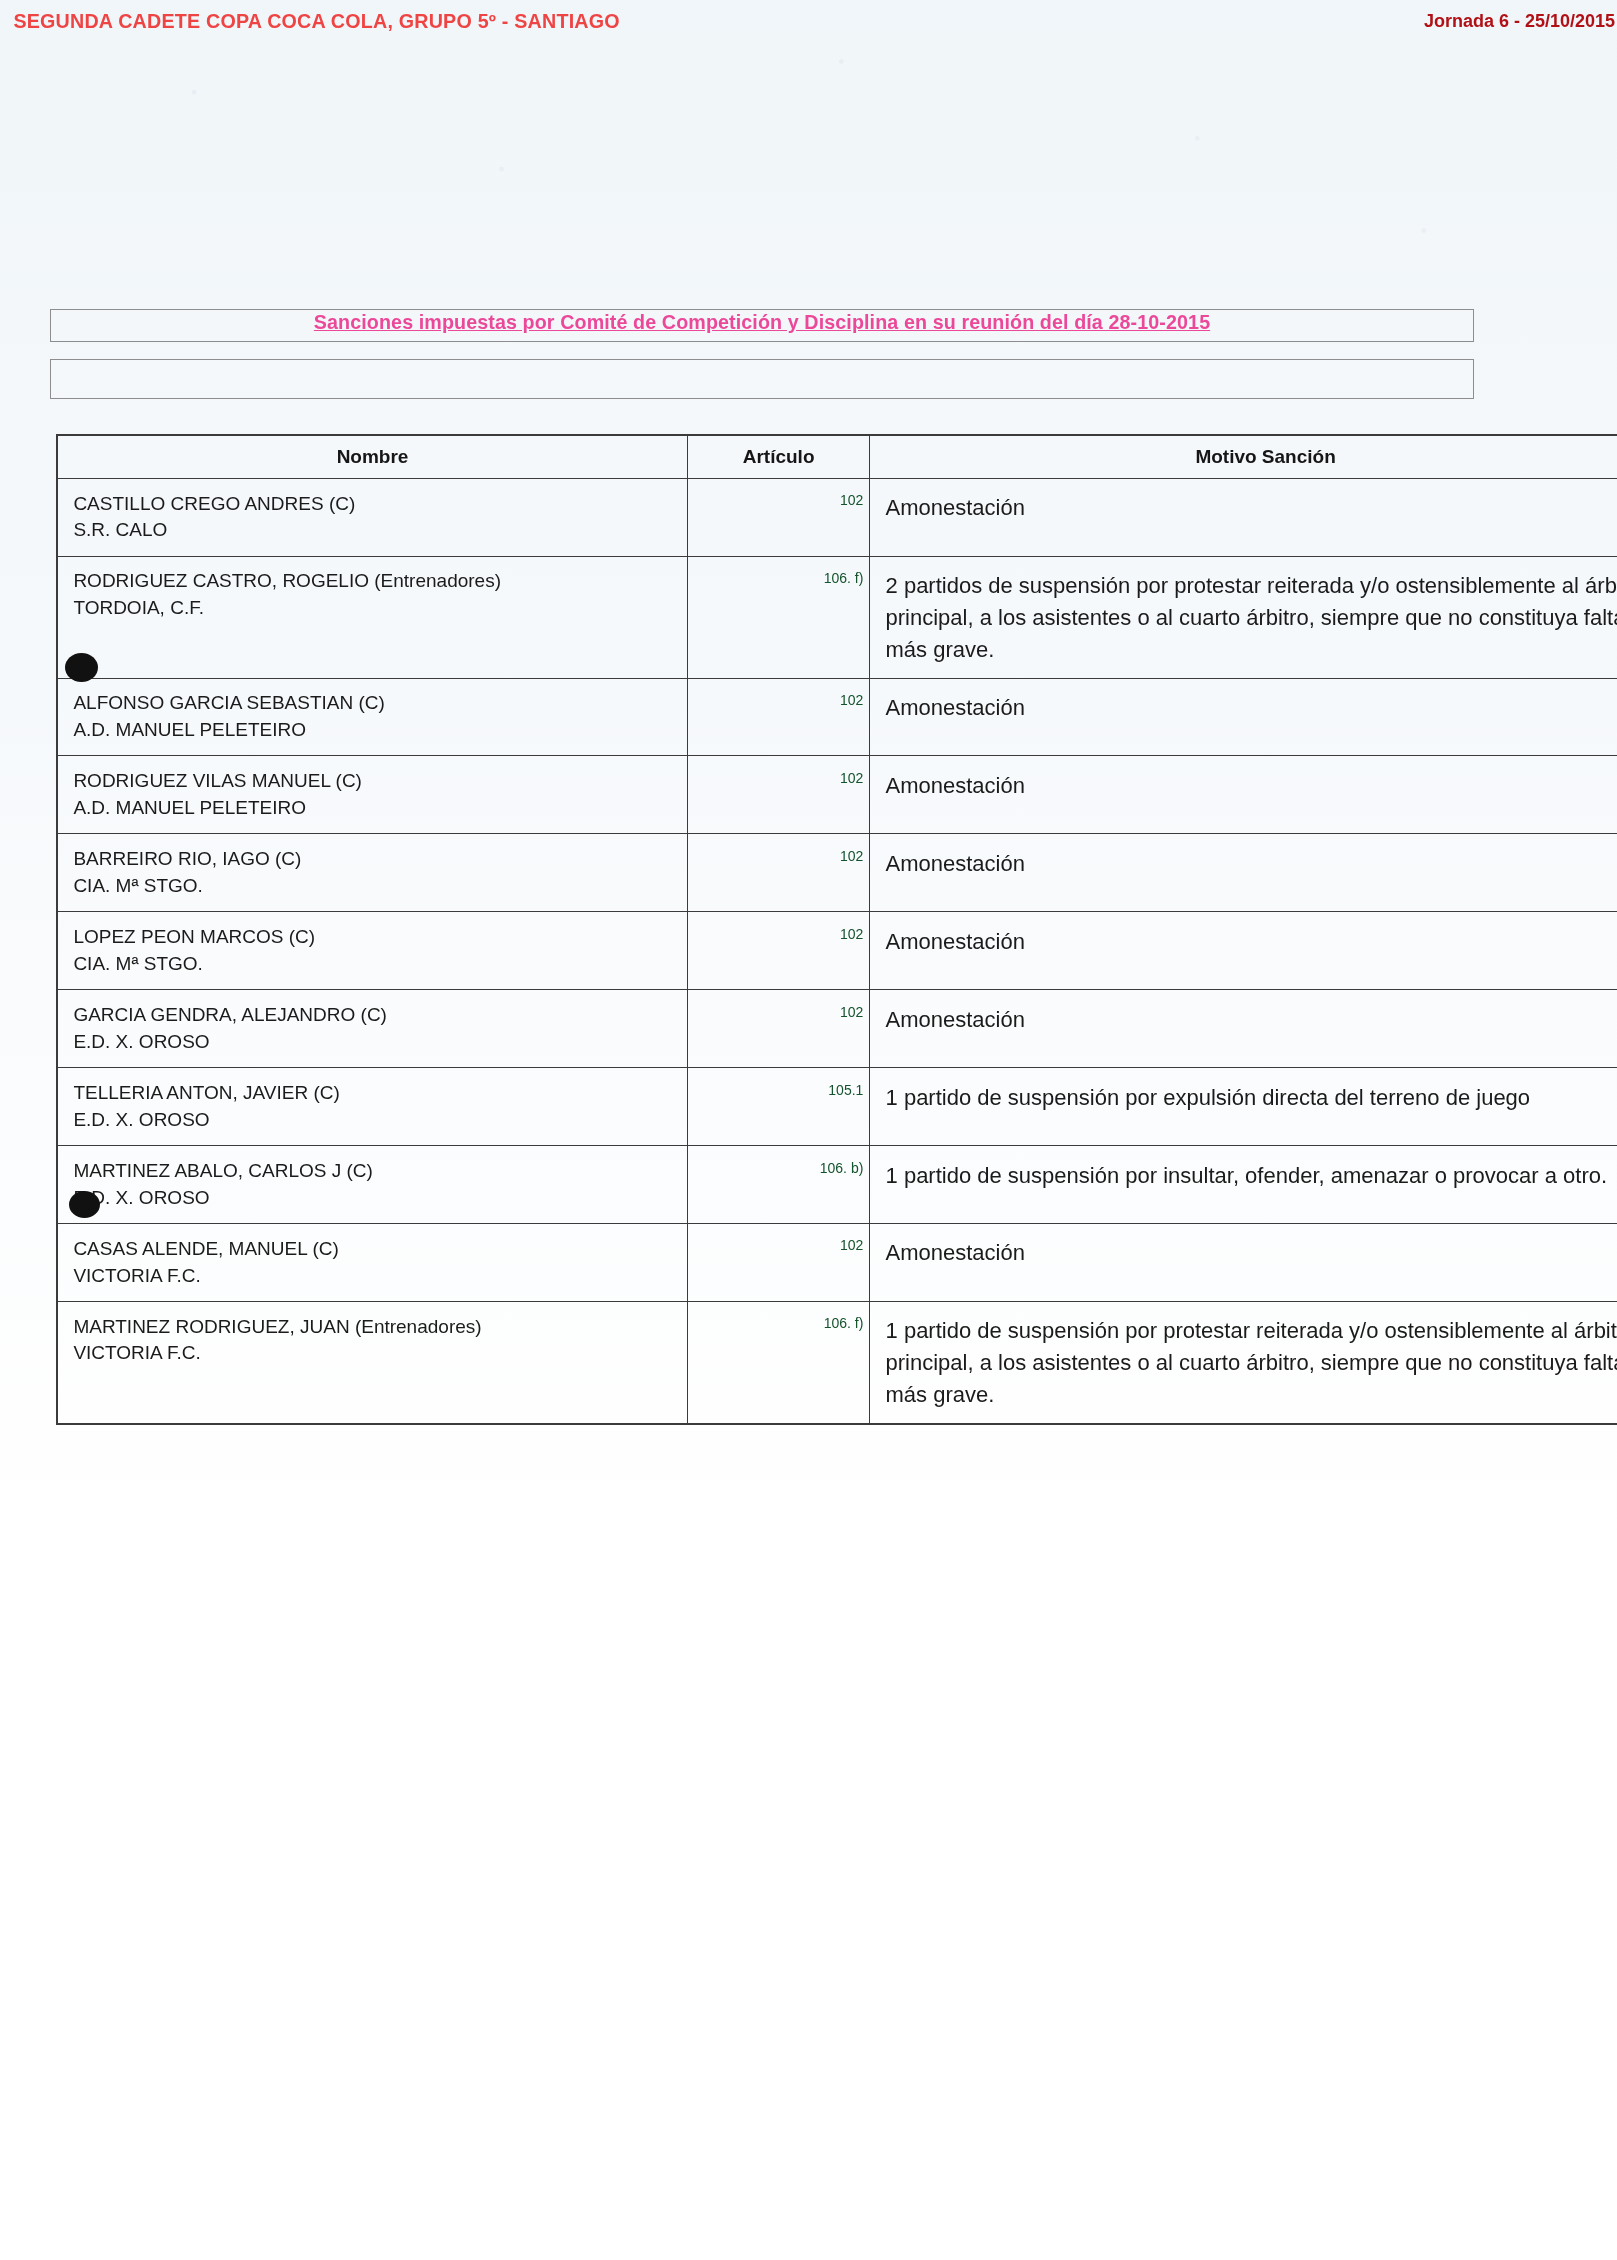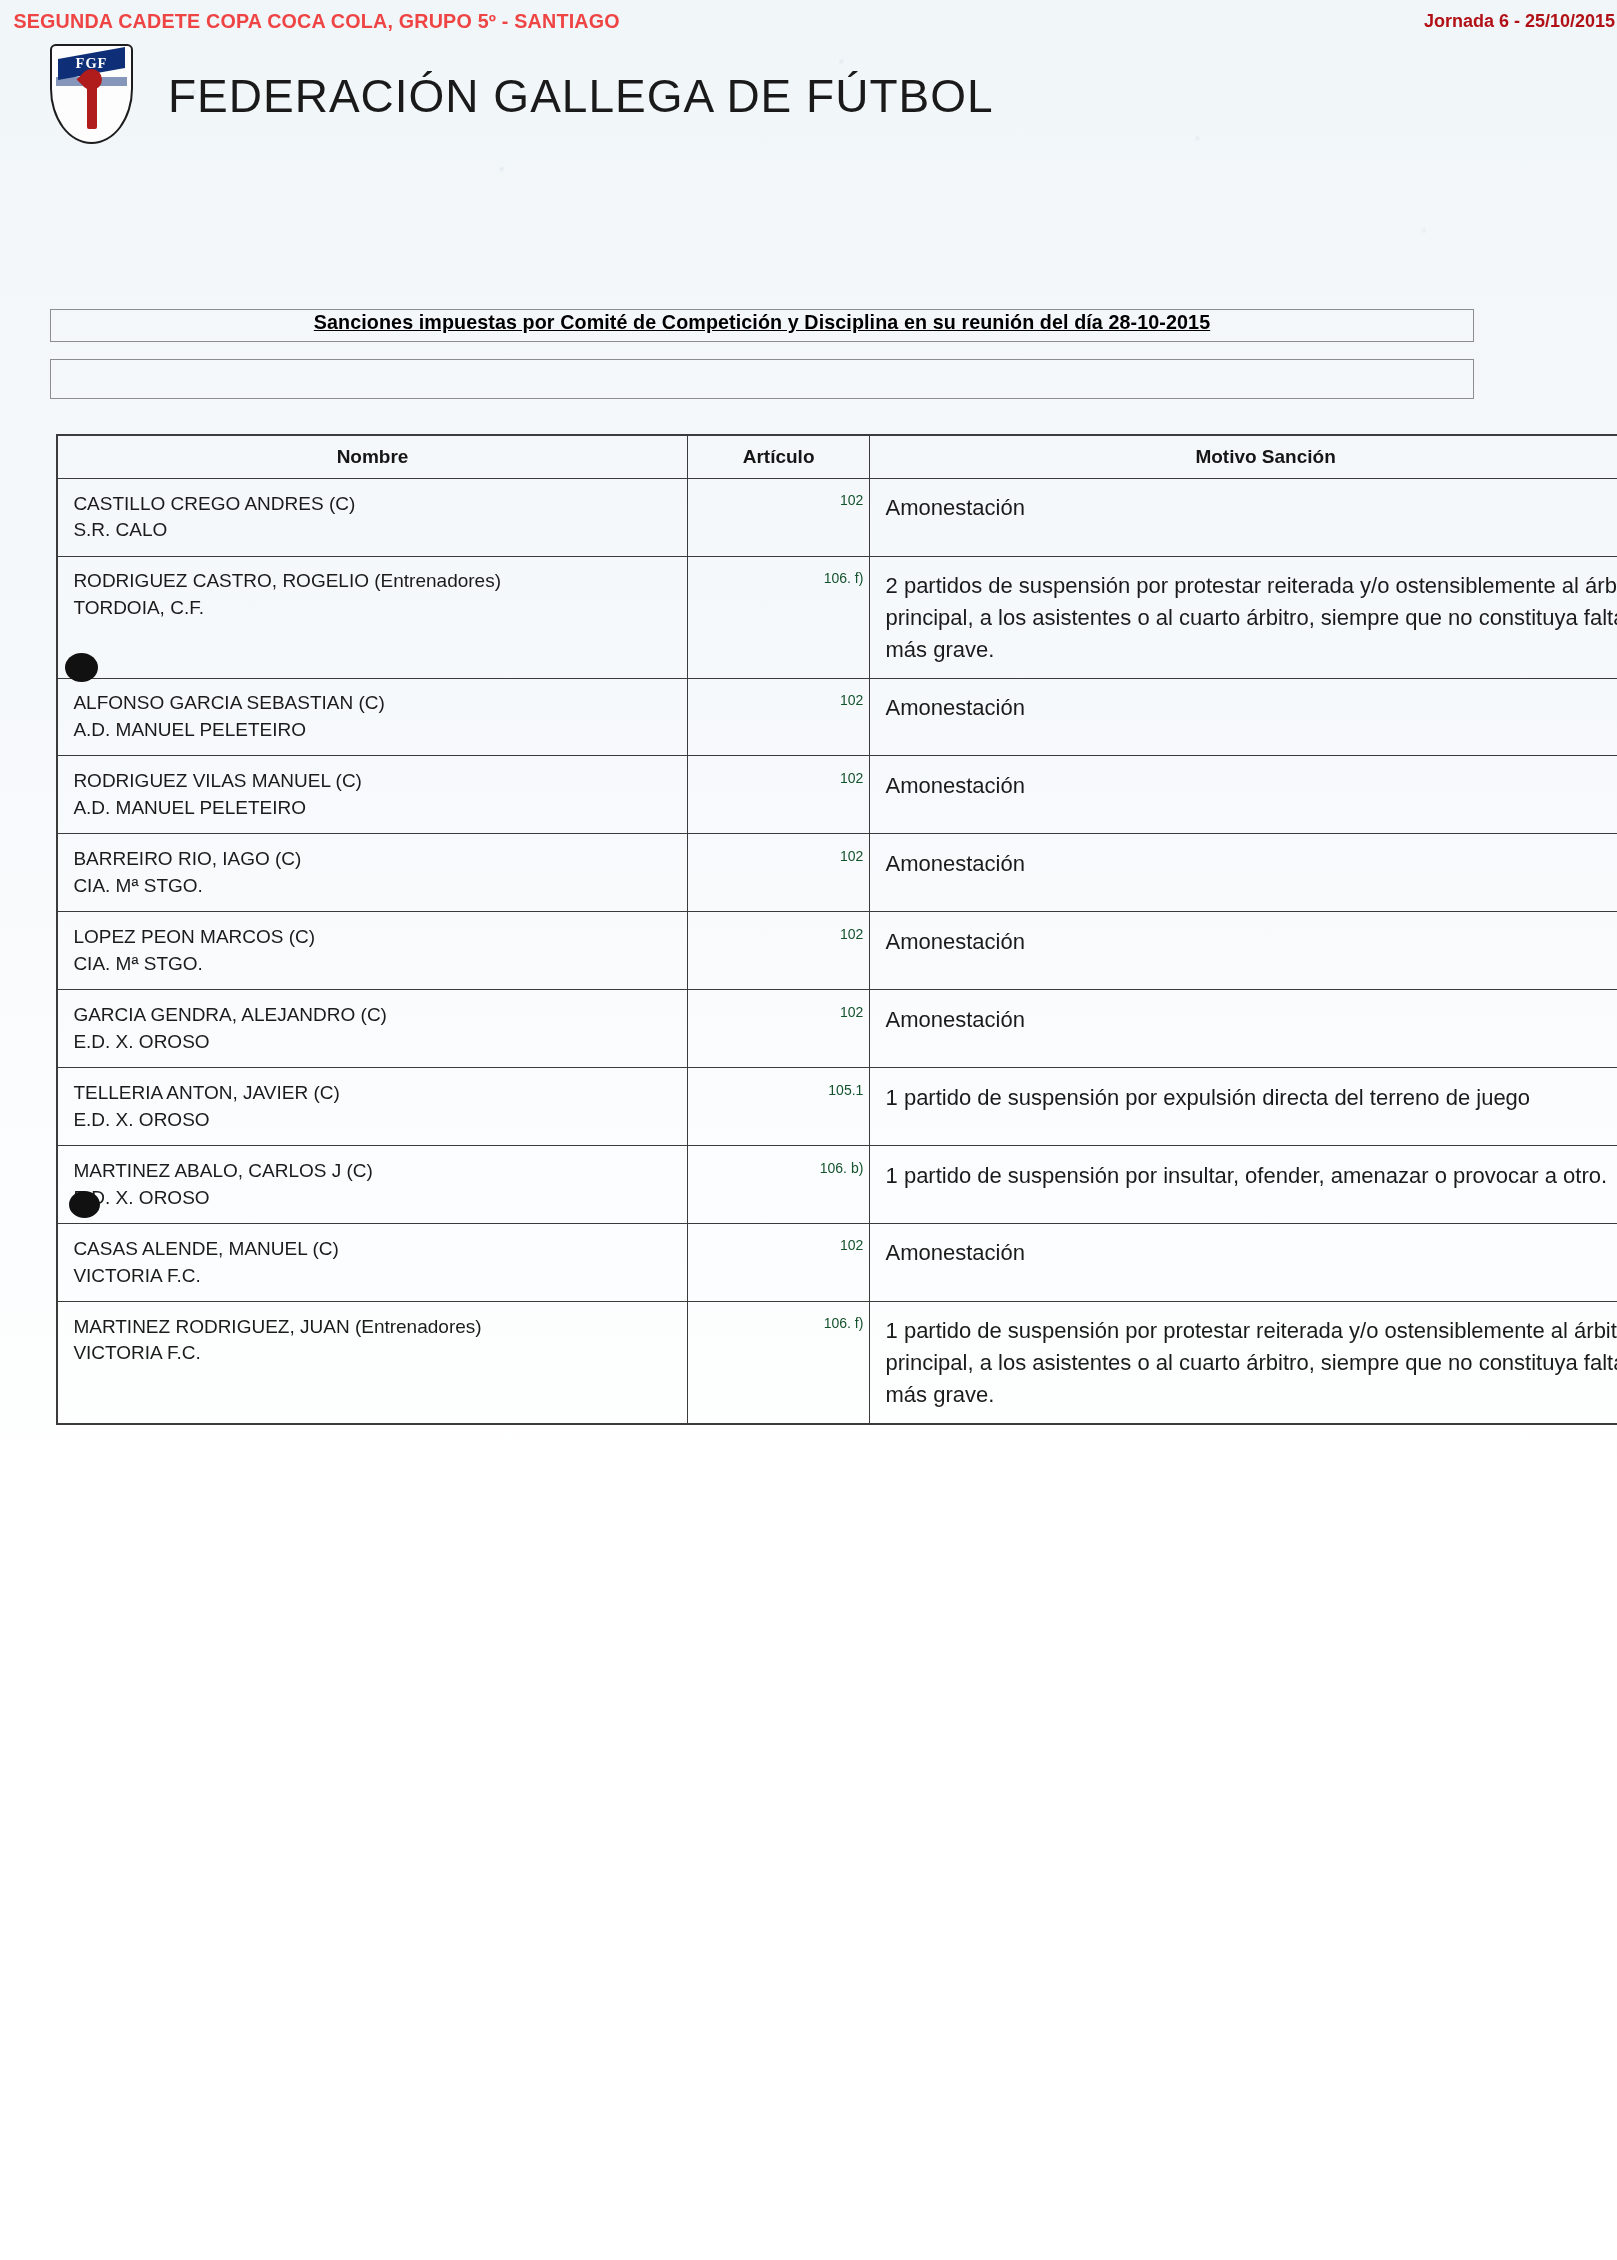--- a/index.html
+++ b/index.html
@@ -133,21 +133,21 @@
     box-sizing: border-box;
   }
   .meeting-text {
     position: absolute;
     left: 50px;
     top: 311px;
     width: 1424px;
     text-align: center;
     font-size: 19.7px;
     font-weight: bold;
-    color: #000000;
+    color: #ec4899;
     text-decoration: underline;
     letter-spacing: 0.1px;
   }
 
   
   .comp-box {
     position: absolute;
     left: 50px;
     top: 359px;
     width: 1424px;
@@ -246,31 +246,20 @@
     height: 1px;
     background: transparent;
   }
 </style>
 </head>
 <body>
 
 <div class="page">
   <div class="scan-tint"></div>
 
-  <div class="masthead">
-    <div class="crest">
-      <div class="shield"></div>
-      <div class="band"></div>
-      <div class="band2"></div>
-      <div class="lettering">FGF</div>
-      <div class="torch"></div>
-      <div class="flame"></div>
-    </div>
-    <div class="masthead-title">FEDERACIÓN GALLEGA DE FÚTBOL</div>
-  </div>
   <div class="hr-top"></div>
 
   <div class="meeting-box"></div>
   <div class="meeting-text">Sanciones impuestas por Comité de Competición y Disciplina en su reunión del día 28-10-2015</div>
 
   <div class="comp-box"></div>
   <div class="comp-left">SEGUNDA CADETE COPA COCA COLA,  GRUPO 5º - SANTIAGO</div>
   <div class="comp-right">Jornada 6 - 25/10/2015</div>
 
   <div class="table">

